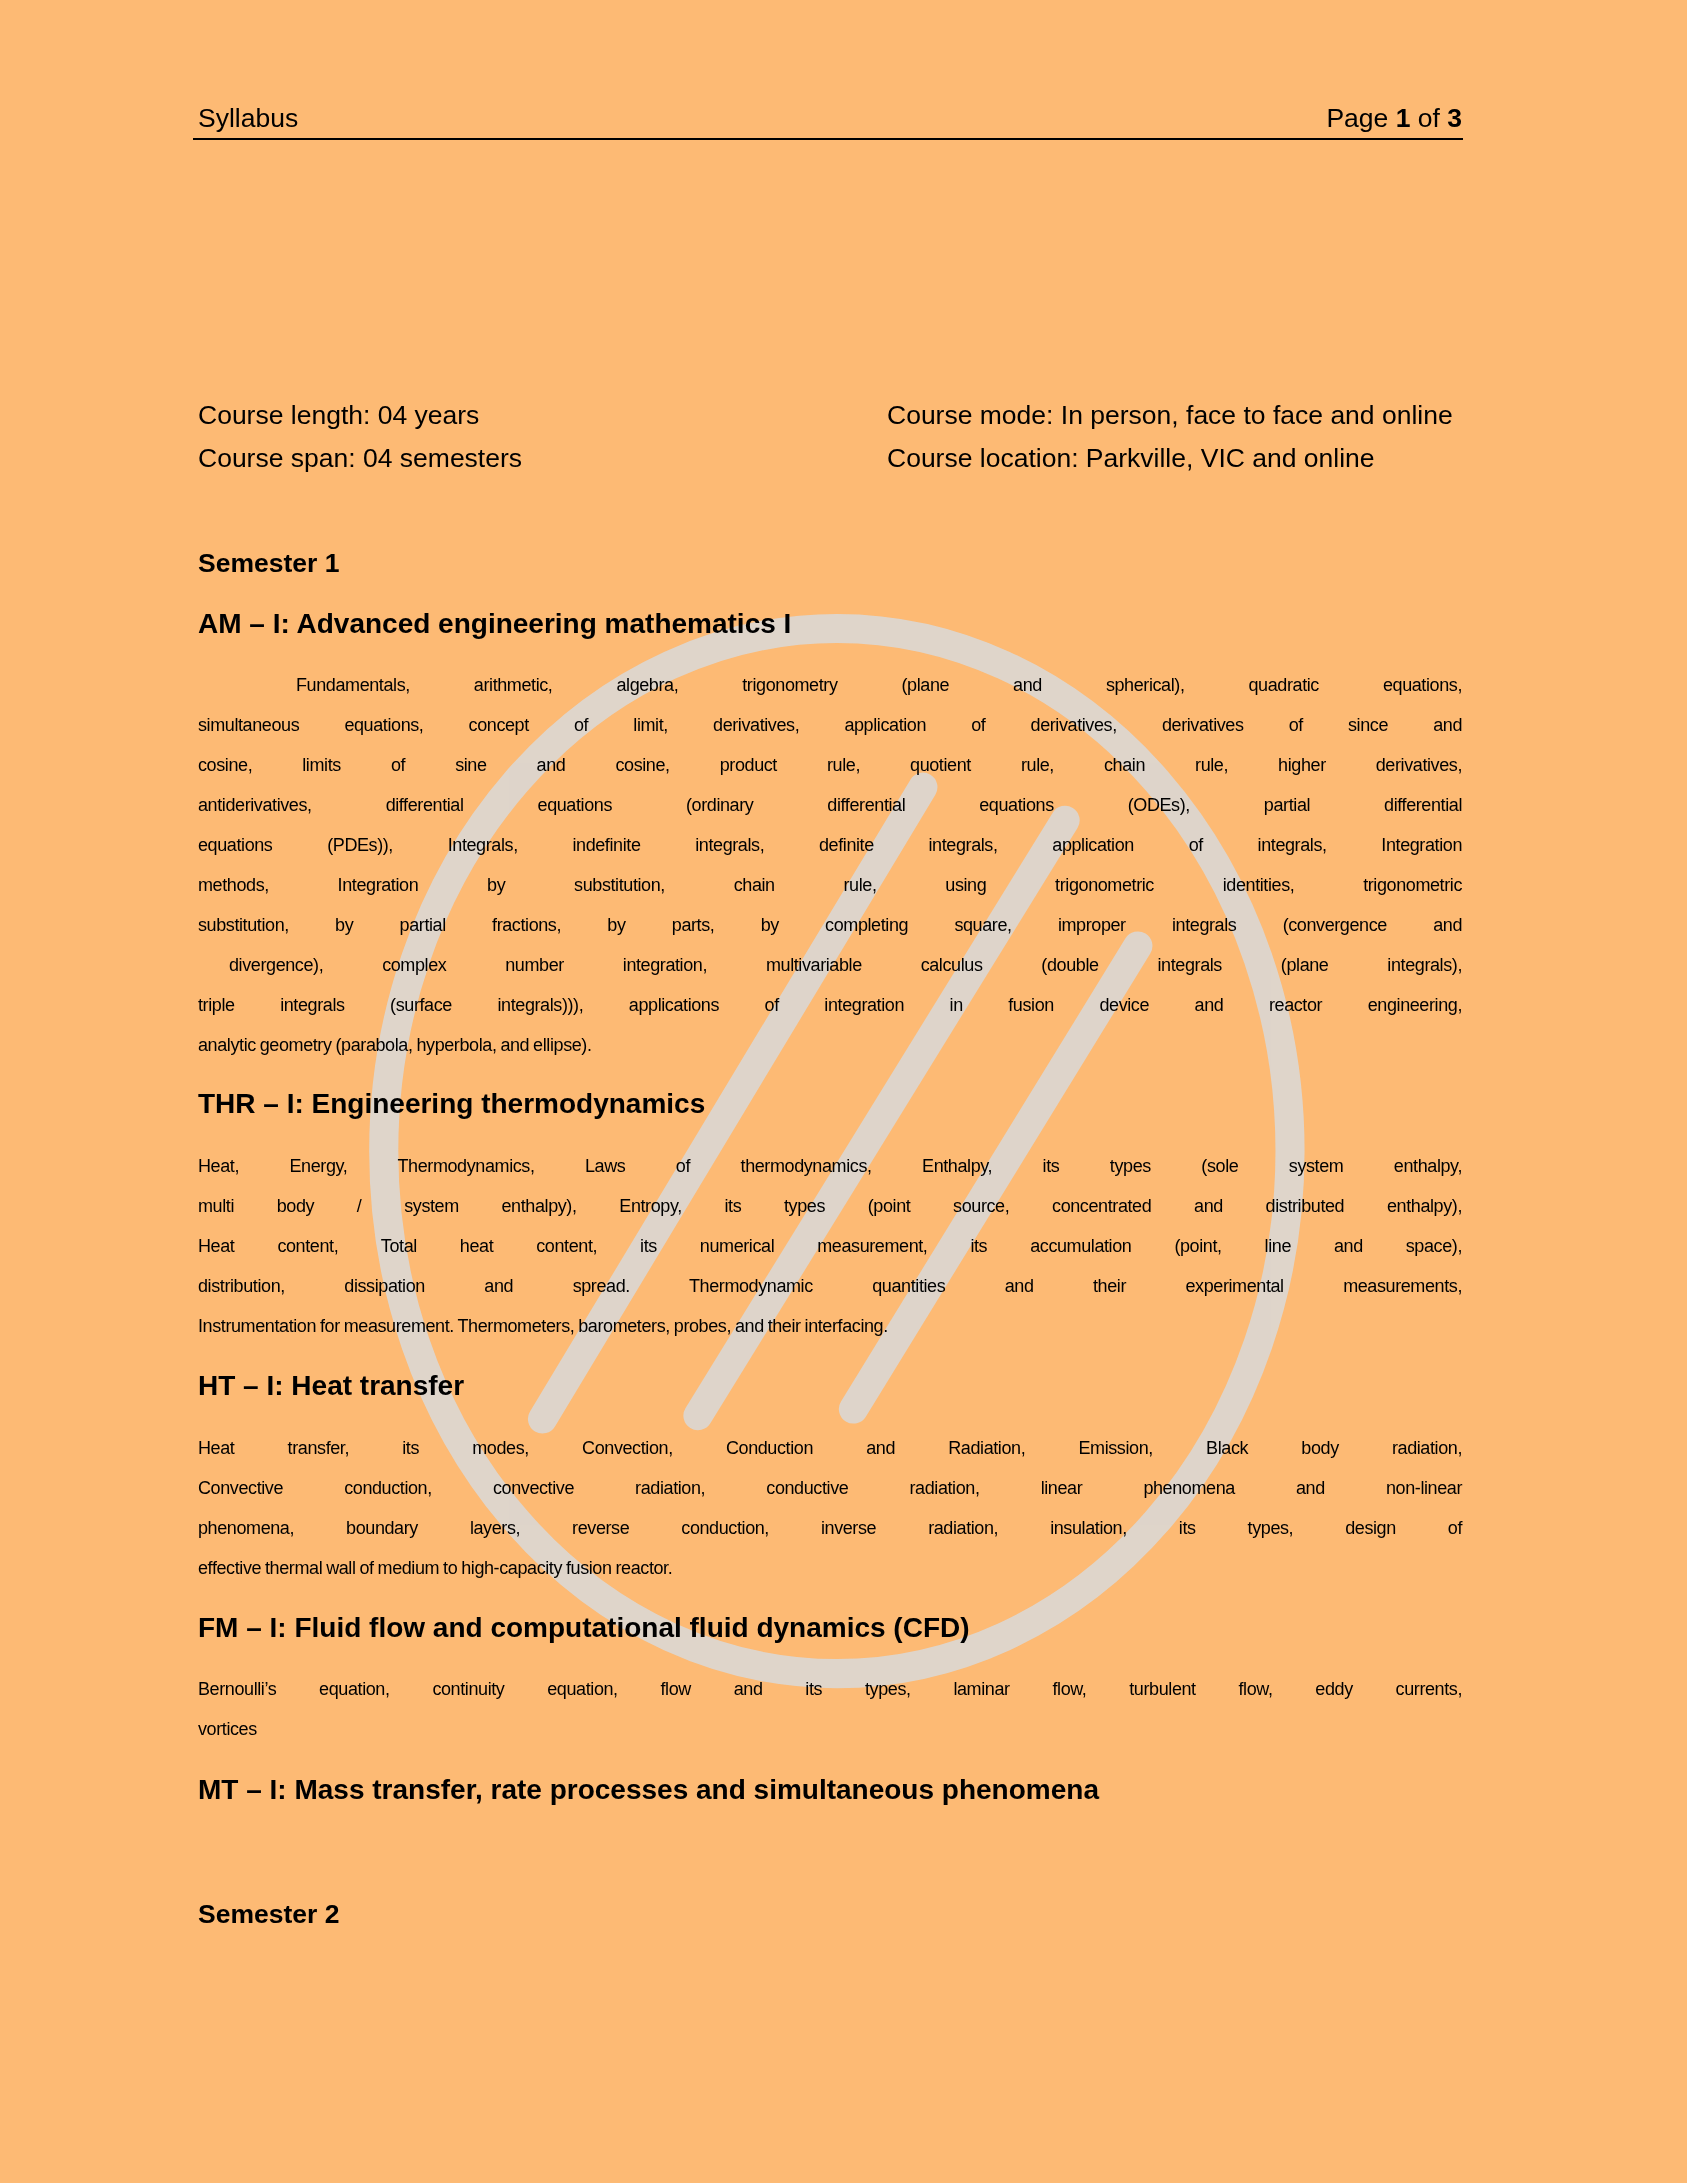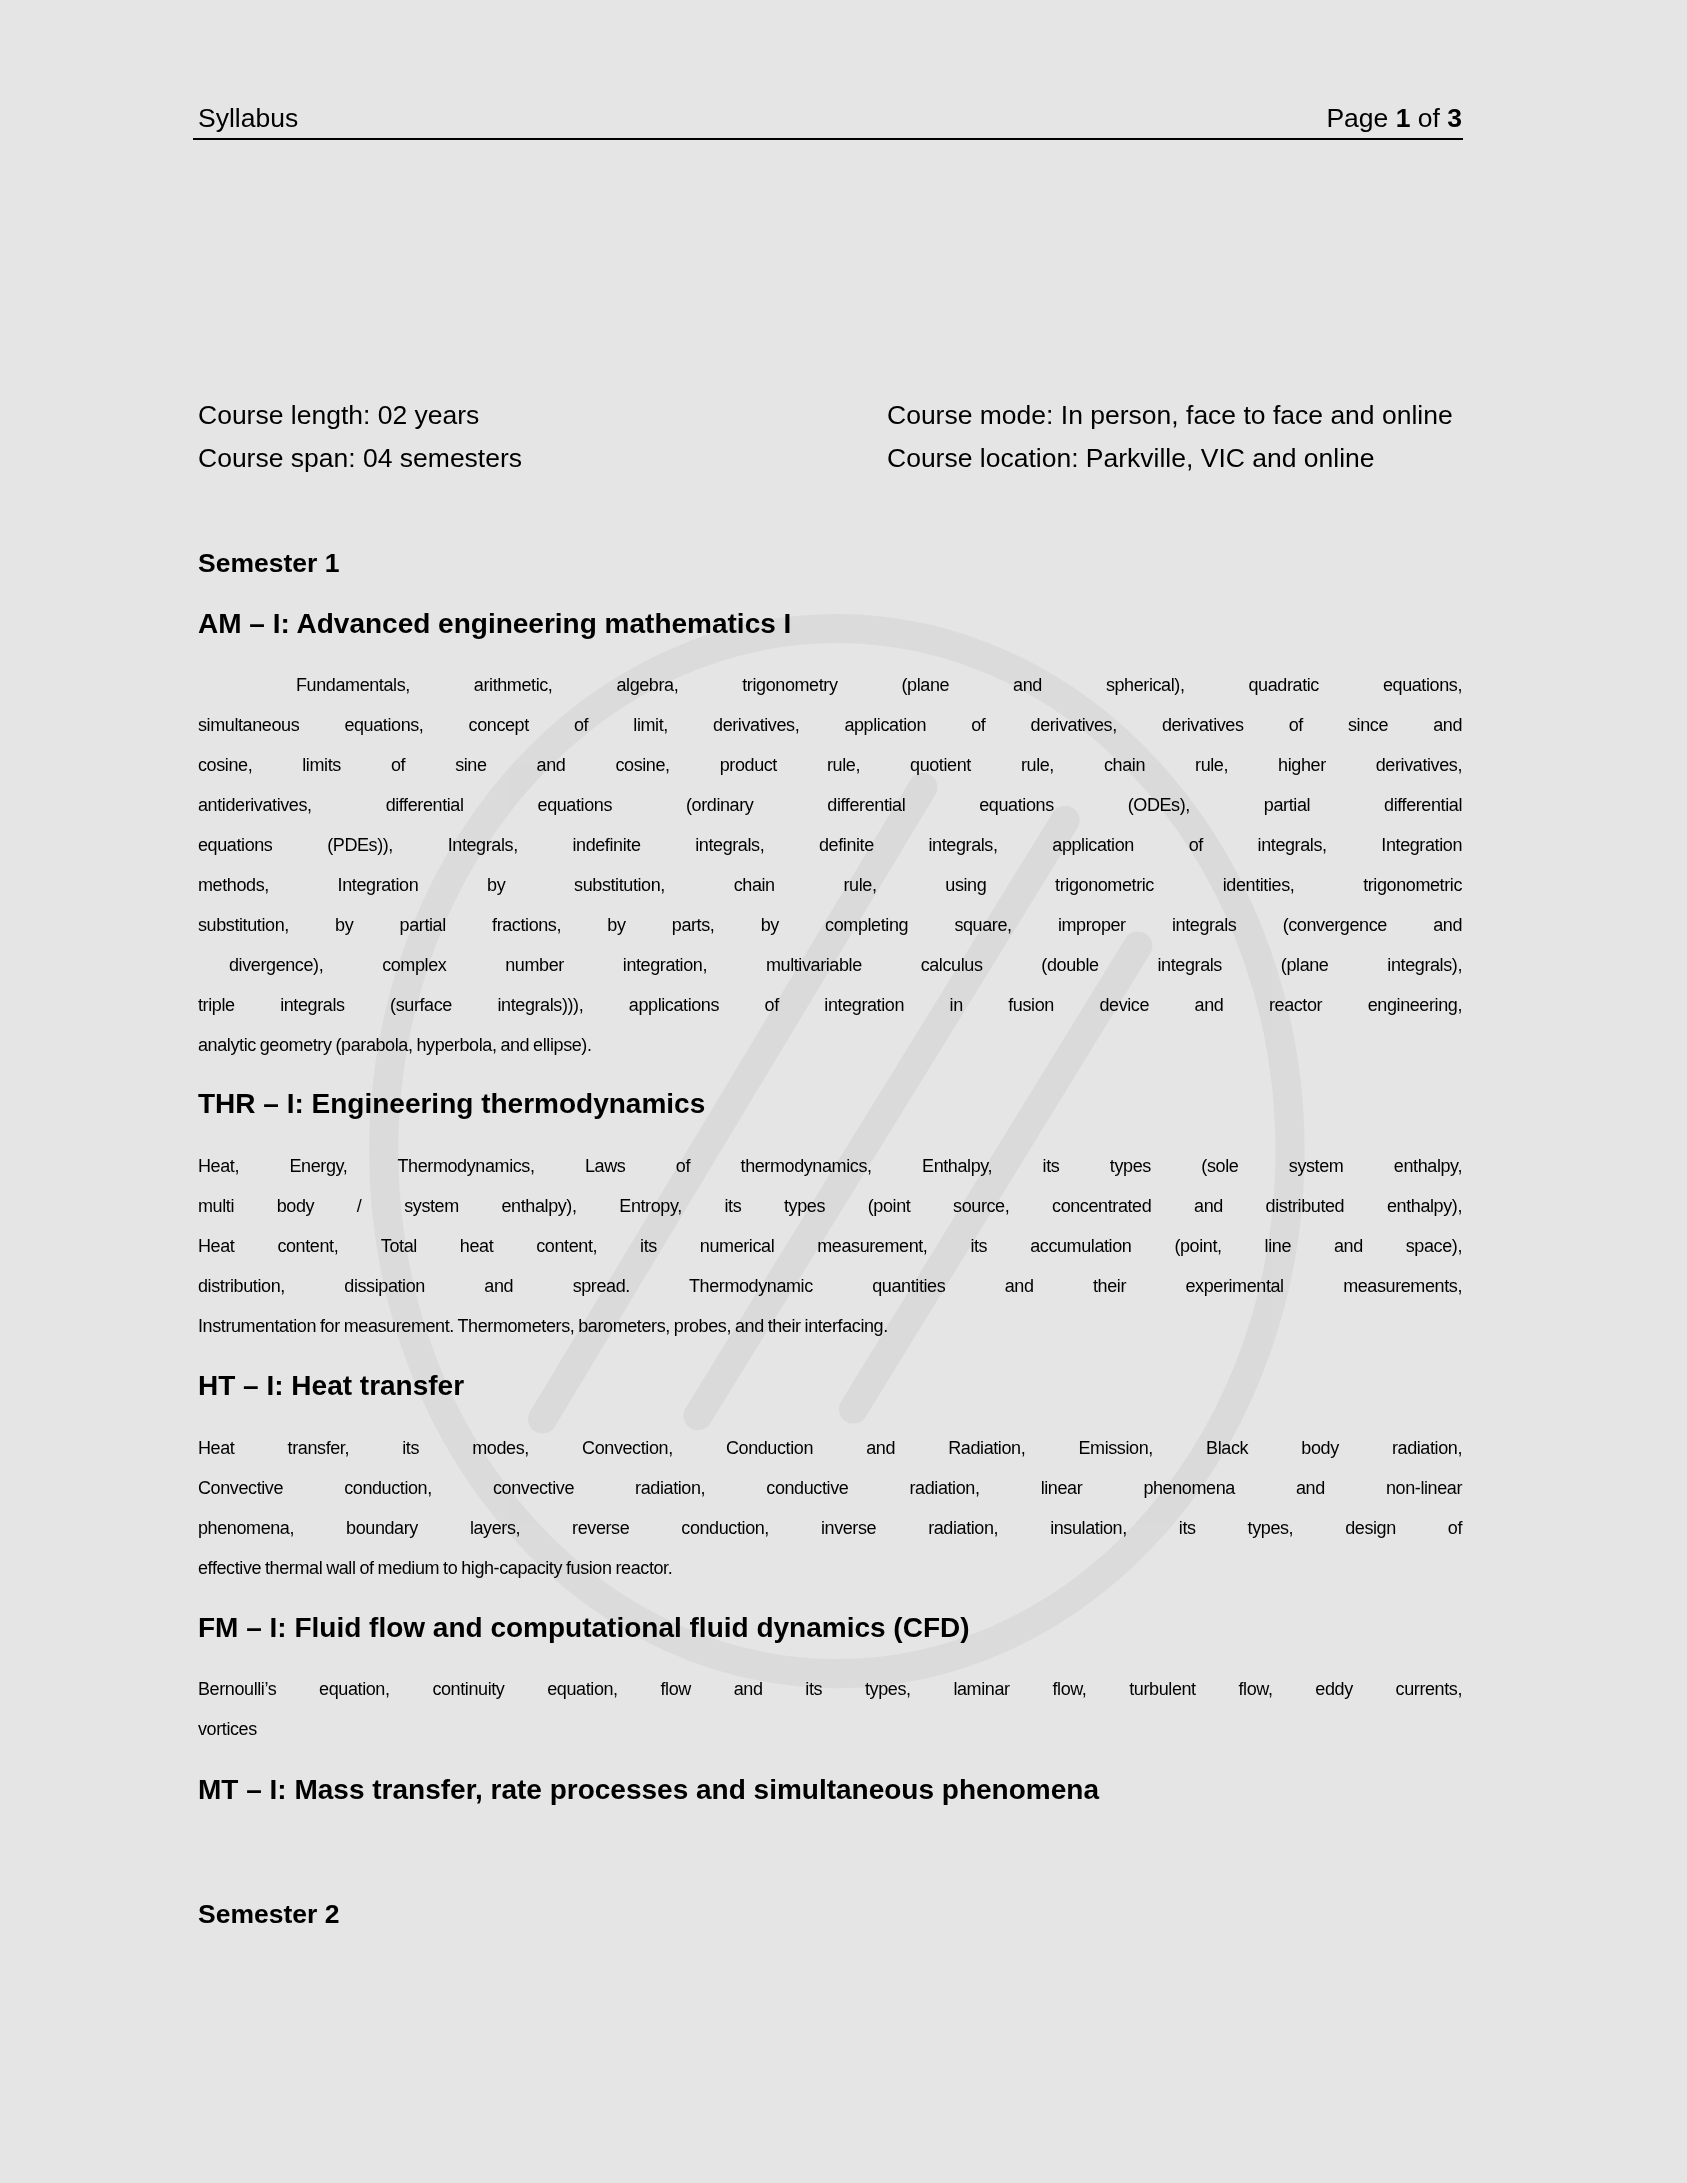--- a/index.html
+++ b/index.html
@@ -1,18 +1,18 @@
 <!DOCTYPE html>
 <html style="font-size:10.6px"><head>
 <meta charset="utf-8">
 <style>
   html, body { margin: 0; padding: 0; background: #ffffff; }
   body { width: 1687px; height: 2183px; position: relative; overflow: hidden;
          font-family: "Liberation Sans", sans-serif; color: #000; }
-  .page { position: absolute; left: 0; top: 0; width: 1687px; height: 2183px; background: #e5e5e5; }
+  .page { position: absolute; left: 0; top: 0; width: 1687px; height: 2183px; background: #fdba74; }
   .watermark { position: absolute; left: 0; top: 0; width: 1687px; height: 2183px; pointer-events: none; }
   .abs { position: absolute; white-space: nowrap; }
   .hdr { font-size: 26.5px; line-height: 32px; top: 102px; }
   .hdr-left { left: 198px; }
   .hdr-right { right: 225px; }
   .hdr-right b { font-weight: bold; }
   .rule { position: absolute; left: 193px; width: 1270px; top: 138px; height: 2px; background: #000; }
   .title { position: absolute; left: 0; width: 1654px; text-align: center; top: 221px;
            font-size: 31px; font-weight: bold; line-height: 37px; }
   .info { font-size: 26.5px; line-height: 32px; }
@@ -43,21 +43,21 @@
   <div class="abs hdr hdr-left">Syllabus</div>
   <div class="abs hdr hdr-right">
     <span>Page</span>
     <b>1</b>
     <span>of</span>
     <b>3</b>
   </div>
   <div class="rule"></div>
 
 
-  <div class="abs info info-l" style="top:399px;">Course length: 02 years</div>
+  <div class="abs info info-l" style="top:399px;">Course length: 04 years</div>
   <div class="abs info info-l" style="top:442px;">Course span: 04 semesters</div>
   <div class="abs info info-r" style="top:399px;">Course mode: In person, face to face and online</div>
   <div class="abs info info-r" style="top:442px;">Course location: Parkville, VIC and online</div>
 
   <div class="abs sem" style="top:547px;">Semester 1</div>
 
   <div class="abs h" style="top:608px;">AM – I: Advanced engineering mathematics I</div>
   <div class="para" style="top:665px;">
     <span class="ln indent" style="white-space: nowrap; display: block; word-spacing: 20px;">Fundamentals, arithmetic, algebra, trigonometry (plane and spherical), quadratic equations,</span>
     <span class="ln" style="white-space: nowrap; display: block; word-spacing: 10.8px;">simultaneous equations, concept of limit, derivatives, application of derivatives, derivatives of since and</span>

